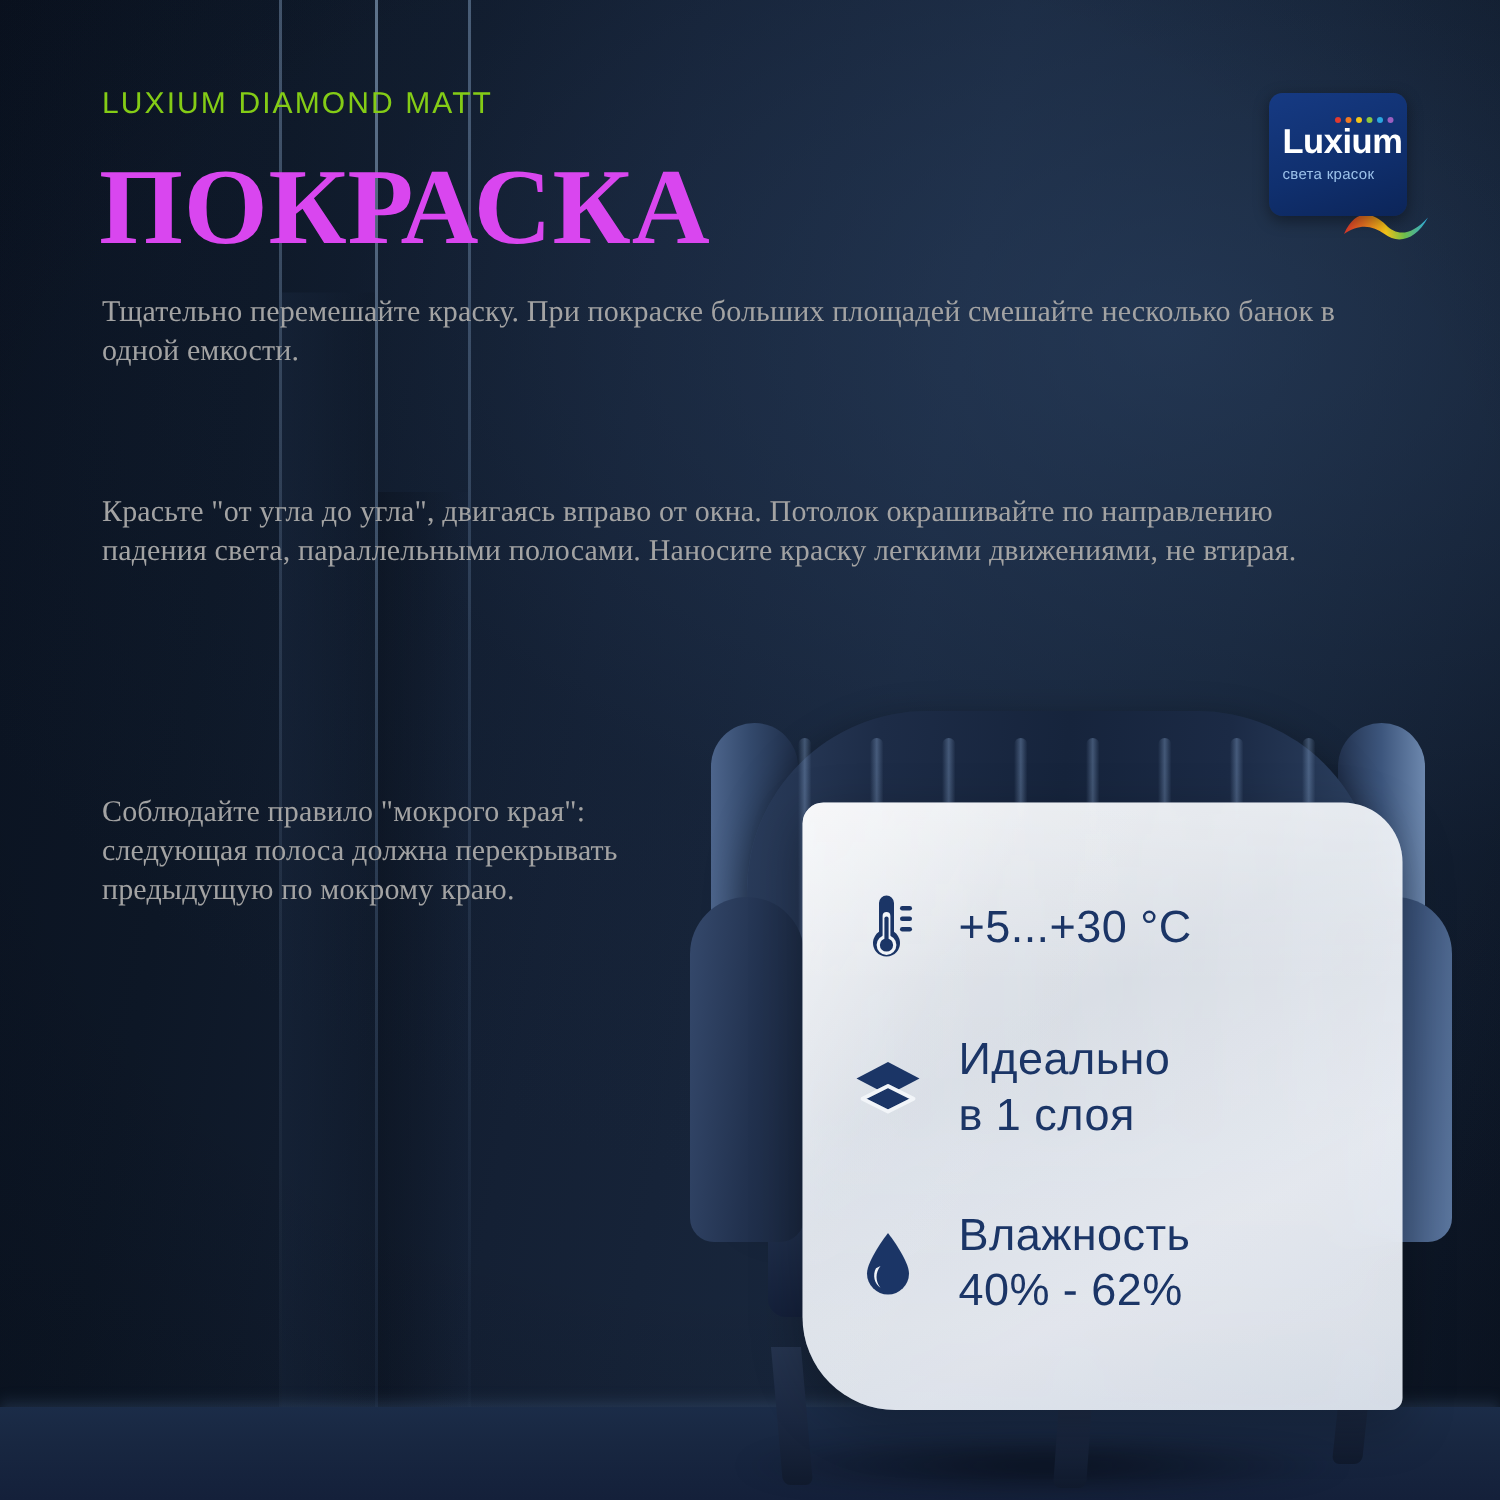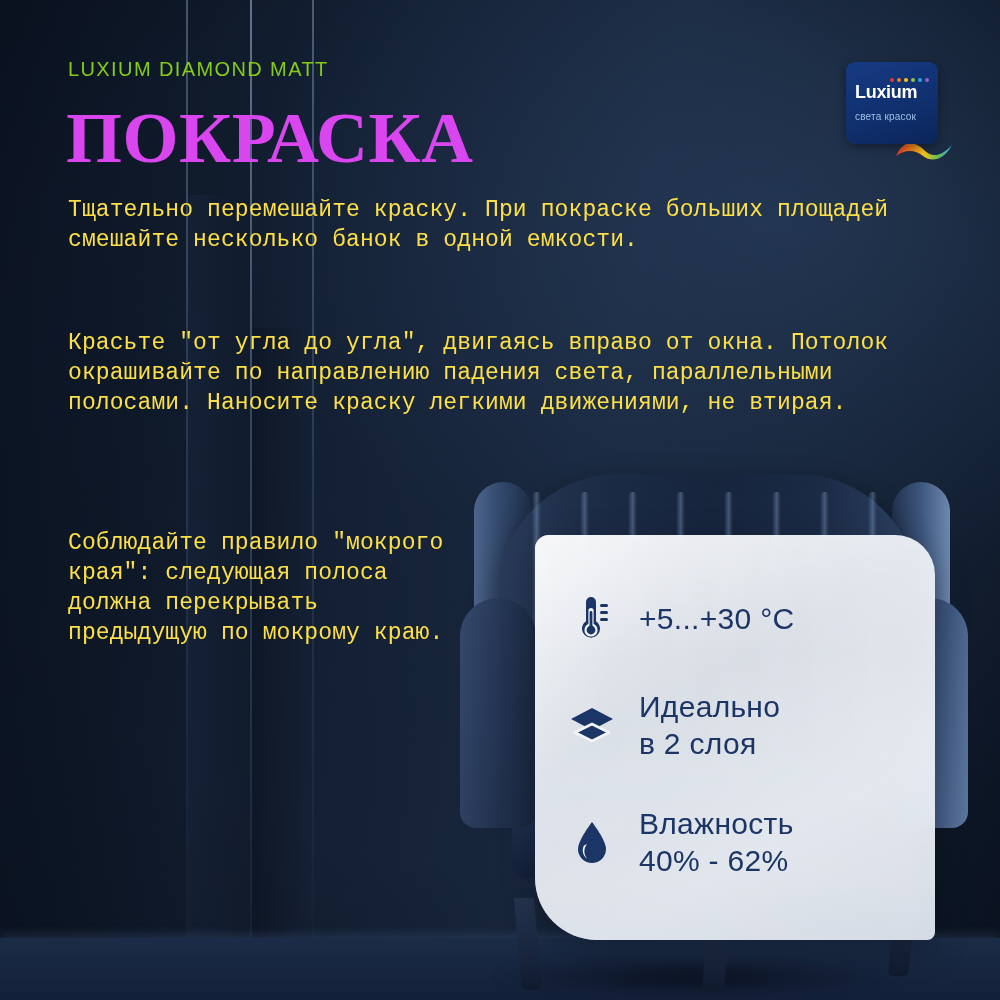--- a/index.html
+++ b/index.html
@@ -152,38 +152,38 @@
     box-shadow: 0 3px 10px rgba(0,0,0,0.40);
   }
   .logo-dots {
     position: absolute; left: 44px; top: 16px;
     display: flex; gap: 3px;
   }
   .logo-dots i { display: block; width: 4px; height: 4px; border-radius: 50%; }
   .logo-name {
     position: absolute; left: 9px; top: 21px;
     font-family: "Liberation Sans", sans-serif;
-    font-size: 18px; font-weight: 700; color: #ffffff;
+    font-size: 23px; font-weight: 700; color: #ffffff;
     letter-spacing: -0.3px; line-height: 1;
   }
   .logo-tag {
     position: absolute; left: 9px; top: 49px;
     font-family: "Liberation Sans", sans-serif;
     font-size: 10px; color: #9cc2ea; letter-spacing: 0.2px;
     white-space: nowrap;
   }
   .logo-swoosh { position: absolute; left: 48px; top: 74px; width: 64px; height: 34px; }
 
   
   .para {
     position: absolute;
-    font-family: Liberation Mono, monospace;
-    font-size: 23px;
+    font-family: Liberation Serif, serif;
+    font-size: 20px;
     line-height: 1.31;
-    color: #fde047;
+    color: #a3a3a3;
     letter-spacing: 0.1px;
   }
   .p1 { left: 68px; top: 195px; width: 830px; }
   .p2 { left: 68px; top: 328px; width: 830px; }
   .p3 { left: 68px; top: 528px; width: 400px; }
 
   
   .spec-card {
     position: absolute;
     left: 535px; top: 535px;
@@ -314,21 +314,21 @@
       </div>
 
       <div class="spec-row">
         <span class="spec-ico">
           <svg width="46" height="40" viewBox="0 0 46 40" fill="#1b3566">
             <path d="M23 2 L44 13 L23 24 L2 13 Z"></path>
             <path d="M23 18 L40 26.5 L23 35 L6 26.5 Z" stroke="#f2f5f9" stroke-width="2.6" stroke-linejoin="round"></path>
           </svg>
         </span>
         <span class="spec-txt">Идеально
-в 2 слоя</span>
+в 1 слоя</span>
       </div>
 
       <div class="spec-row">
         <span class="spec-ico">
           <svg width="34" height="46" viewBox="0 0 34 46" fill="#1b3566">
             <path d="M17 2 C17 2 3 20 3 29 A14 14 0 0 0 31 29 C31 20 17 2 17 2 Z"></path>
             <path d="M12 24 C8.5 28.5 8.5 34 12 38.5 C8 36 6.5 30 9 25.5 Z" fill="#f2f5f9"></path>
           </svg>
         </span>
         <span class="spec-txt">Влажность

